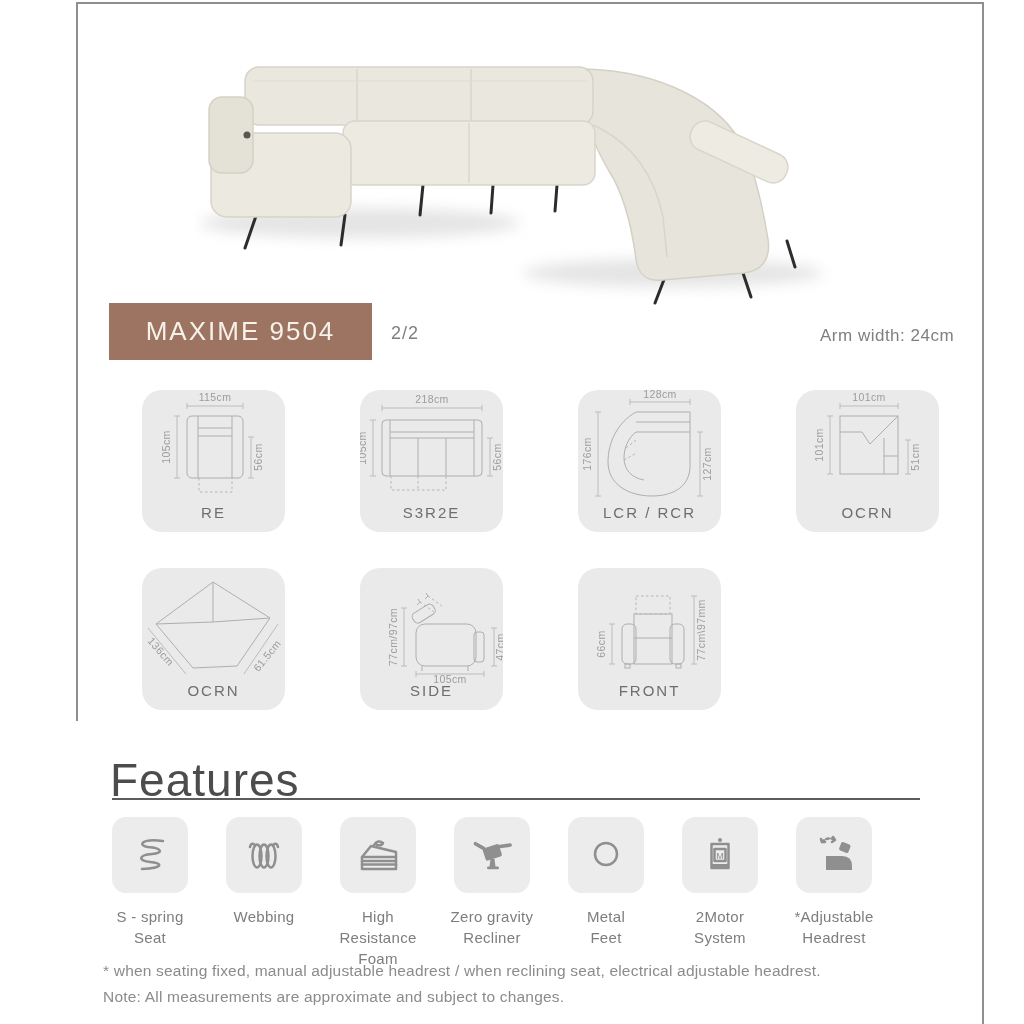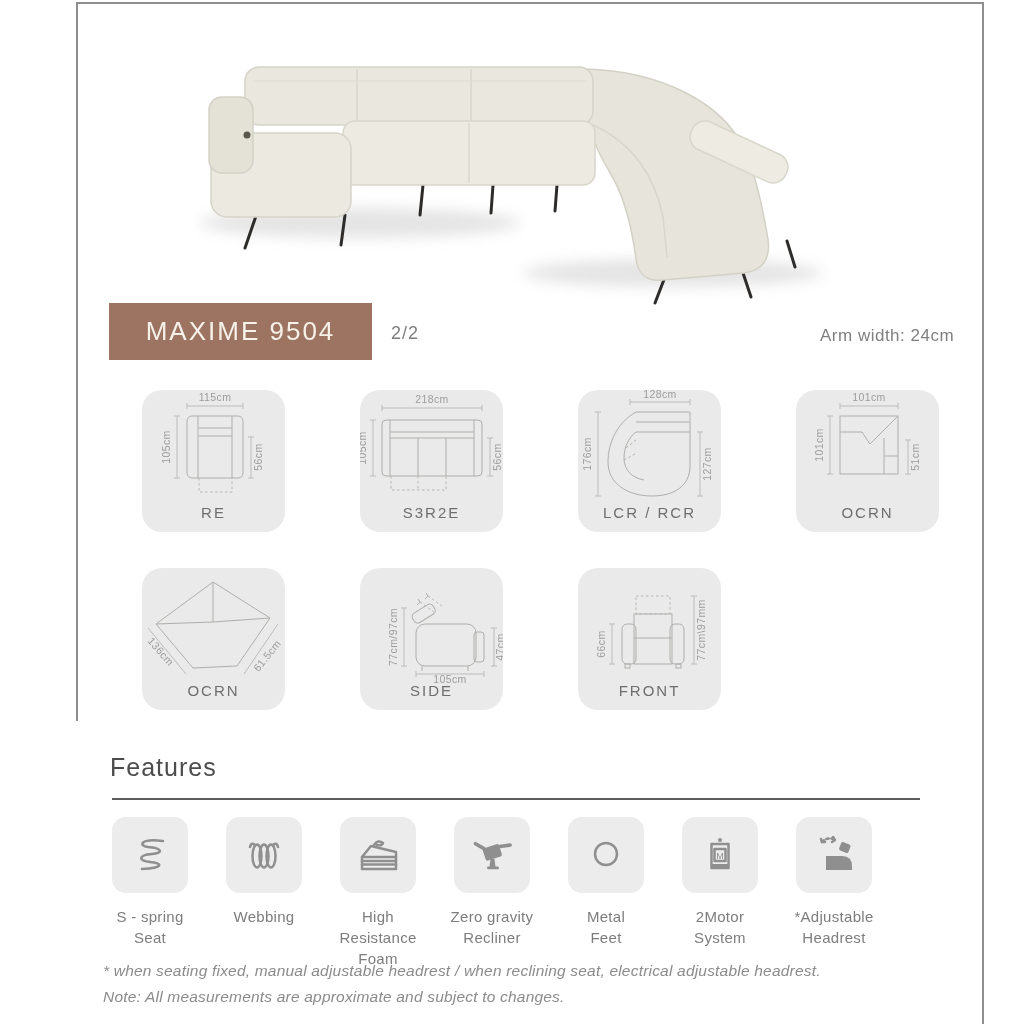--- a/index.html
+++ b/index.html
@@ -38,37 +38,37 @@
   .card-label{
     font-size:15px;color:#6e6e6e;letter-spacing:2px;margin-top:-2px;
     text-align:center;white-space:nowrap;
   }
   .fl{stroke:#aeaeab;fill:none;stroke-width:1;}
   .fld{stroke:#b5b5b2;fill:none;stroke-width:1;stroke-dasharray:2.5,2.5;}
   .dl{stroke:#bcbcbc;fill:none;stroke-width:1;}
   .dt{fill:#9c9c9c;font-size:10.5px;letter-spacing:.4px;}
 
   
-  .features-heading{left:110px;top:753px;font-size:25px;color:#4c4c4c;letter-spacing:1px;}
+  .features-heading{left:110px;top:753px;font-size:46px;color:#4c4c4c;letter-spacing:1px;}
   .features-rule{left:112px;top:798px;width:808px;height:2px;background:#5c5c5c;}
   .features-row{left:97px;top:817px;display:flex;gap:8px;}
   .feat-item{width:106px;display:flex;flex-direction:column;align-items:center;}
   .feat-tile{
     width:76px;height:76px;background:#ececec;border-radius:14px;
     display:flex;align-items:center;justify-content:center;
   }
   .feat-label{
     margin-top:13px;font-size:15px;line-height:21px;color:#7d7d7d;
     text-align:center;white-space:pre-line;letter-spacing:.3px;
   }
   .ic{stroke:#8f8f8f;fill:none;stroke-width:2.5;stroke-linecap:round;stroke-linejoin:round;}
   .icf{fill:#8f8f8f;stroke:none;}
 
   
-  .footnotes{left:103px;top:958px;font-size:15.5px;line-height:26px;color:#8b8b8b;letter-spacing:.2px;font-style:italic;}
+  .footnotes{left:103px;top:958px;font-size:15.5px;line-height:26px;color:#8b8b8b;letter-spacing:.2px;}
 </style>
 </head>
 <body>
 
 <div class="abs frame-top"></div>
 <div class="abs frame-left"></div>
 <div class="abs frame-right"></div>
 
 <svg class="abs hero" viewBox="0 0 645 265" aria-hidden="true">
   <defs>

